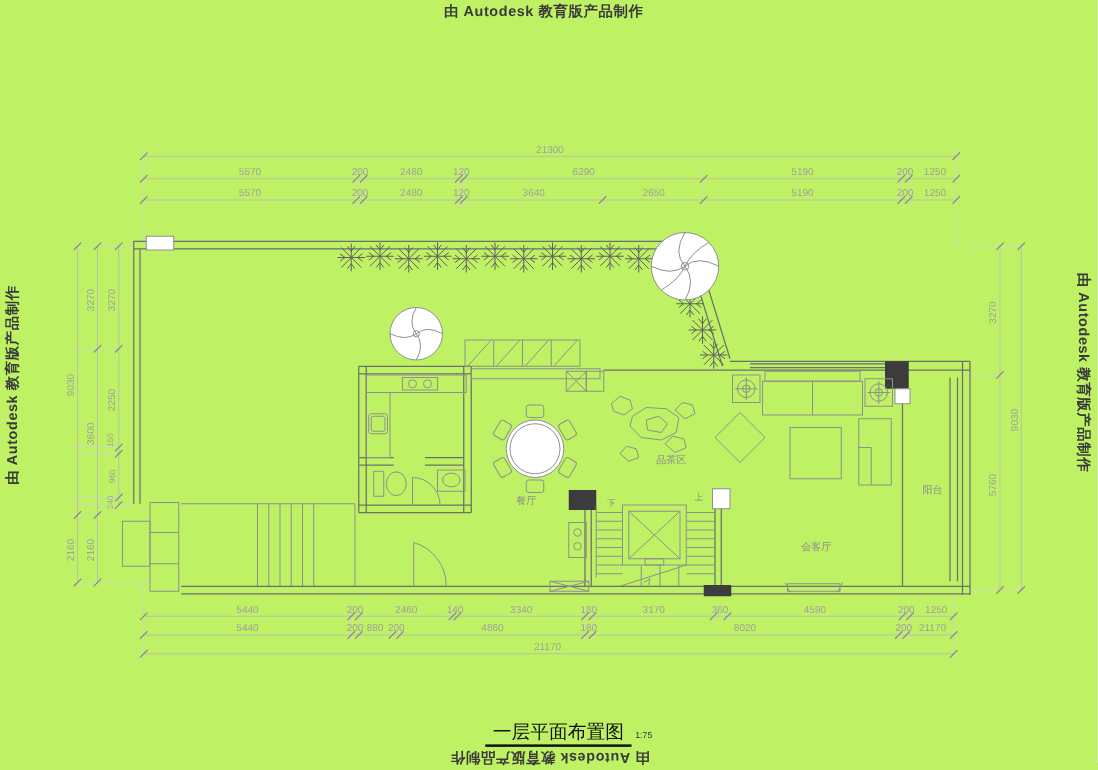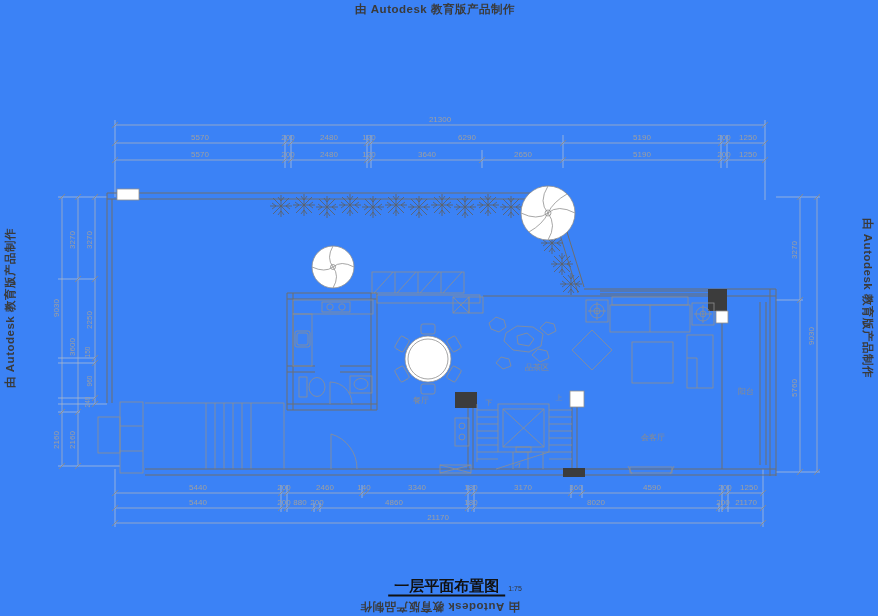--- a/index.html
+++ b/index.html
@@ -1,24 +1,24 @@
 <!DOCTYPE html>
 <html><head>
 <meta charset="utf-8">
 <style>
   html,body{margin:0;padding:0;background:#e8e8e8;}
-  #canvas{position:relative;width:878px;height:616px;background:#3b82f6;overflow:hidden;
+  #canvas{position:relative;width:878px;height:616px;background:#bef264;overflow:hidden;
           font-family:"Liberation Sans","DejaVu Sans",sans-serif;}
   .brand{position:absolute;white-space:nowrap;font-size:11.5px;font-weight:bold;color:#3a3a3a;letter-spacing:.5px;}
   .brand-top{left:435px;top:9px;transform:translate(-50%,-50%);}
   .brand-left{left:10px;top:308px;transform:translate(-50%,-50%) rotate(-90deg);}
   .brand-right{left:867px;top:298px;transform:translate(-50%,-50%) rotate(90deg);}
   .brand-bottom{left:440px;top:606px;transform:translate(-50%,-50%) rotate(180deg);}
   #titleblock{position:absolute;left:455px;top:586px;transform:translate(-50%,-50%);white-space:nowrap;}
-  #titleblock .t{font-size:15px;font-weight:bold;color:#111;border-bottom:2px solid #111;padding:0 6px 1px 6px;}
+  #titleblock .t{font-size:15px;font-weight:normal;color:#111;border-bottom:2px solid #111;padding:0 6px 1px 6px;}
   #titleblock .s{font-size:7px;color:#333;margin-left:3px;}
   svg{position:absolute;left:0;top:0;}
   .w{stroke:#6e6e6e;stroke-width:1;fill:none;}
   .f{stroke:#8f8f8f;stroke-width:.8;fill:none;}
   .fw{stroke:#8f8f8f;stroke-width:.8;fill:#fff;}
   .d{stroke:#b8b8b8;stroke-width:.7;fill:none;}
   .t{stroke:#8a8a8a;stroke-width:.9;fill:none;}
   .x{stroke:#d2d2d2;stroke-width:.6;fill:none;}
   .sh{stroke:#5f5f5f;stroke-width:.8;fill:none;}
   .dk{fill:#3c3c3c;stroke:none;}

